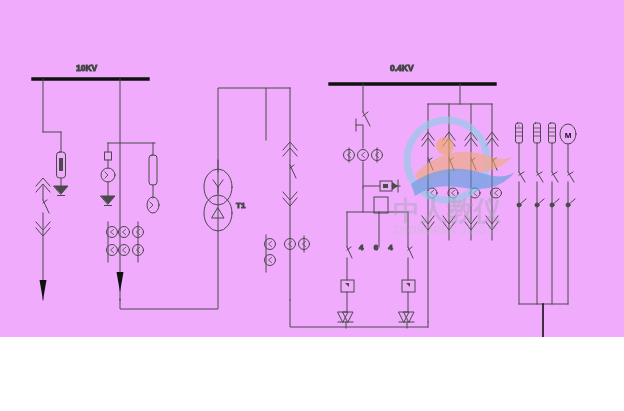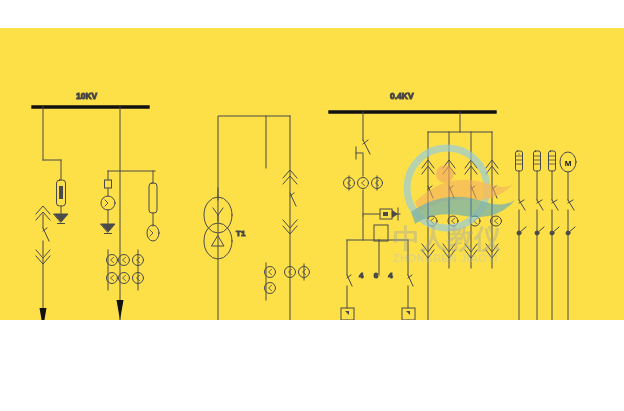--- a/index.html
+++ b/index.html
@@ -6,24 +6,23 @@
     margin: 0;
     padding: 0;
     background: #ffffff;
   }
   body {
     font-family: "Liberation Sans", sans-serif;
   }
   #canvas {
     position: relative;
     width: 624px;
-    height: 292px;
-    background: #fde047;
+    height: 337px;
+    background: #f0abfc;
     overflow: hidden;
-    margin-top: 28px;
   }
   #diagram {
     position: absolute;
     left: 0;
     top: 0;
     width: 624px;
     height: 411px;
   }
   .wm {
     position: absolute;

